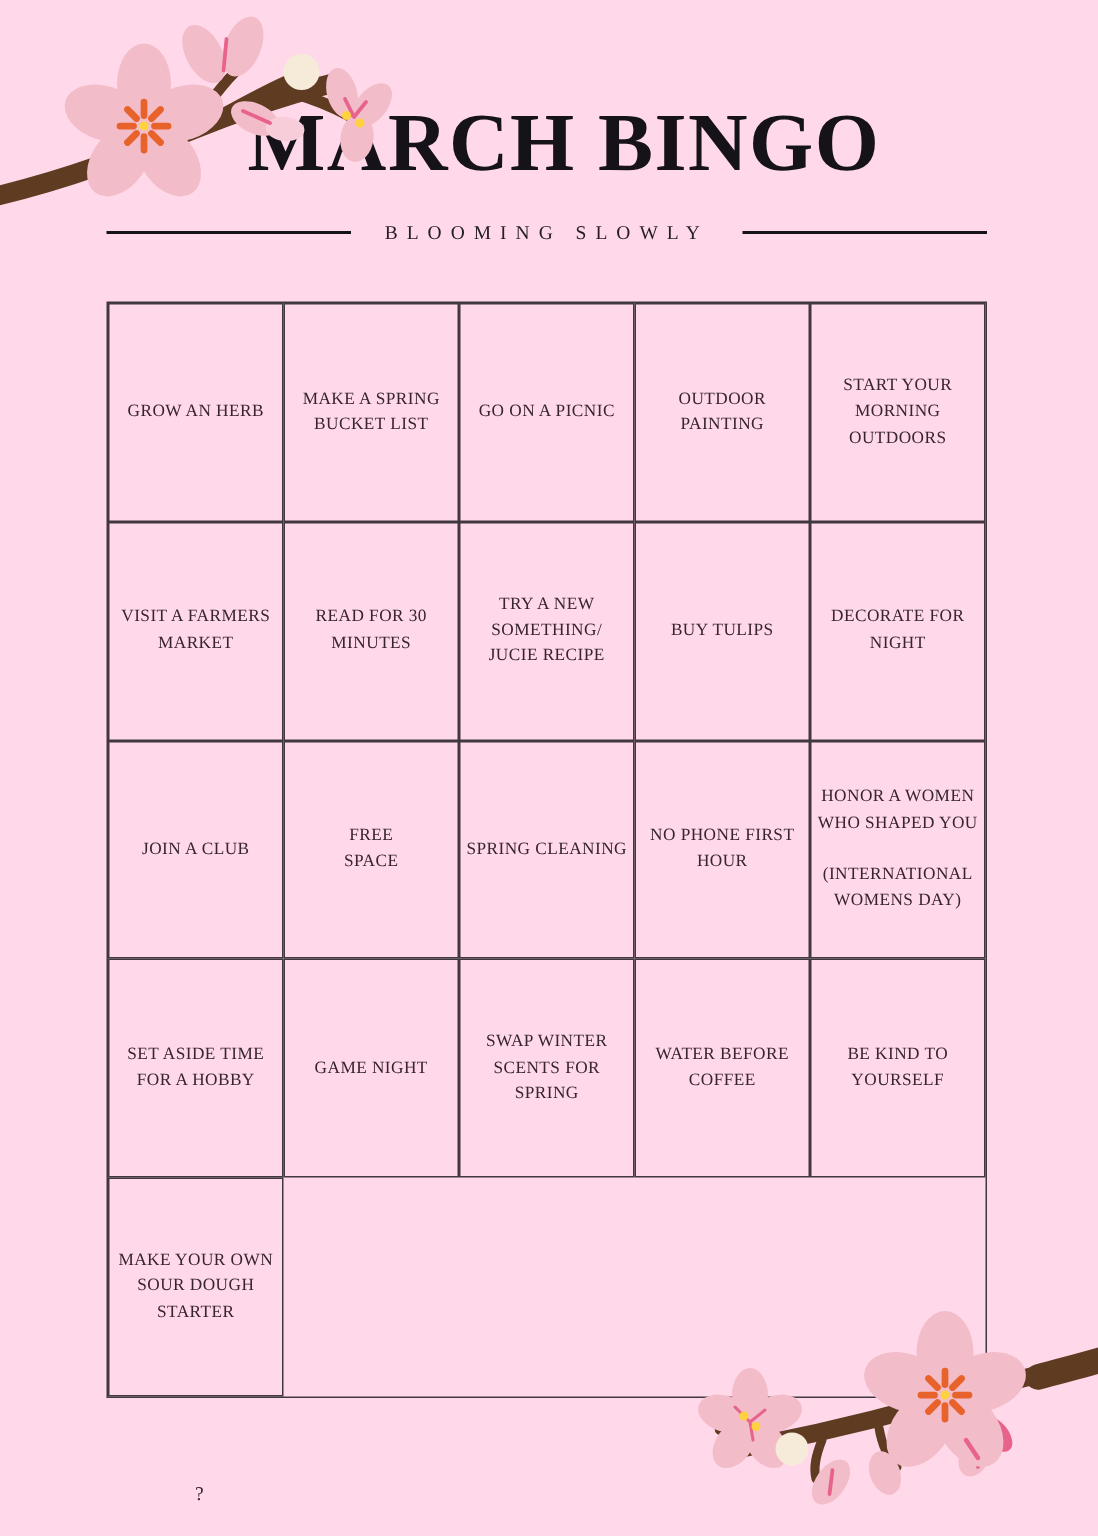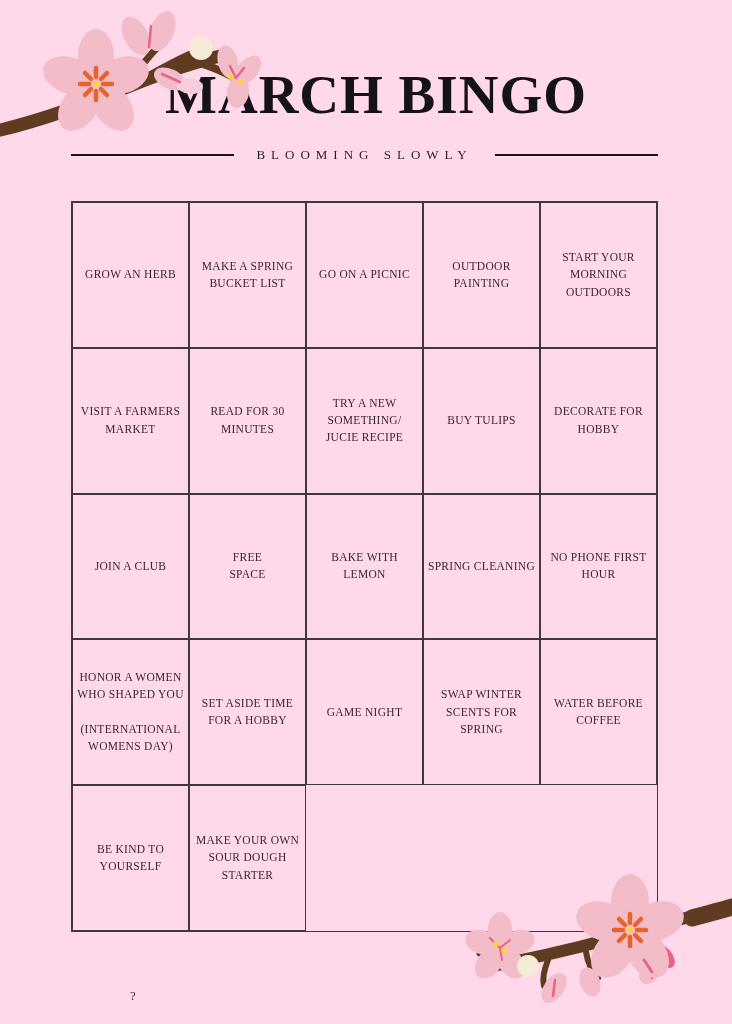--- a/index.html
+++ b/index.html
@@ -157,32 +157,29 @@
   <div class="cell">
       <span class="cell-text">READ FOR 30 MINUTES</span>
     </div>
   <div class="cell">
       <span class="cell-text">TRY A NEW SOMETHING/ JUCIE RECIPE</span>
     </div>
   <div class="cell">
       <span class="cell-text">BUY TULIPS</span>
     </div>
   <div class="cell">
-      <span class="cell-text">DECORATE FOR HOBBY</span>
+      <span class="cell-text">DECORATE FOR NIGHT</span>
     </div>
 
   <div class="cell">
       <span class="cell-text">JOIN A CLUB</span>
     </div>
   <div class="cell">
       <span class="cell-text">FREE
 SPACE</span>
-    </div>
-  <div class="cell">
-      <span class="cell-text">BAKE WITH LEMON</span>
     </div>
 
   <div class="cell">
       <span class="cell-text">SPRING CLEANING</span>
     </div>
   <div class="cell">
       <span class="cell-text">NO PHONE FIRST HOUR</span>
     </div>
   <div class="cell">
       <span class="cell-text">HONOR A WOMEN WHO SHAPED YOU

